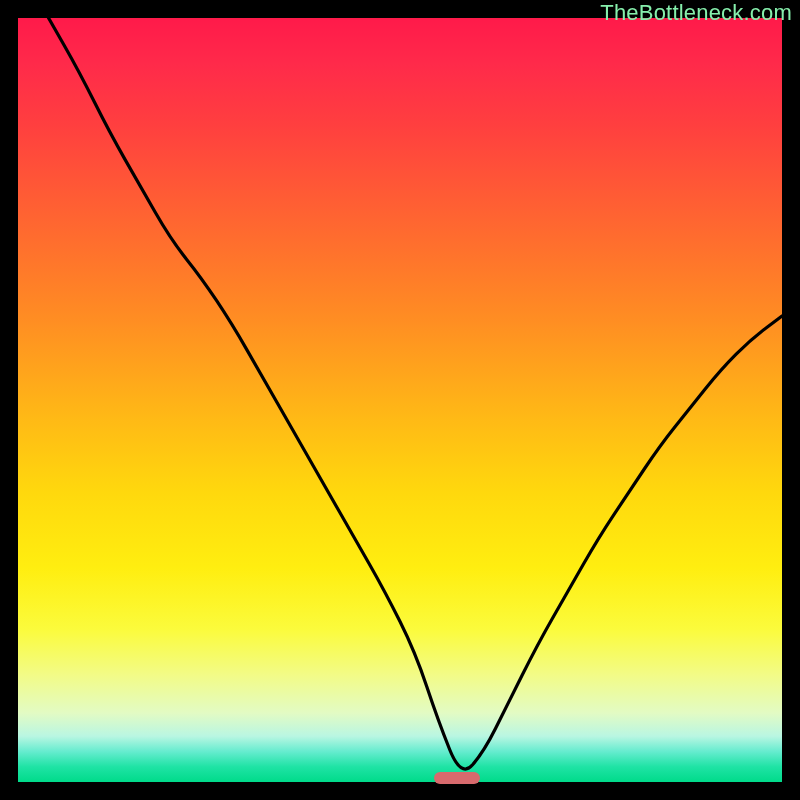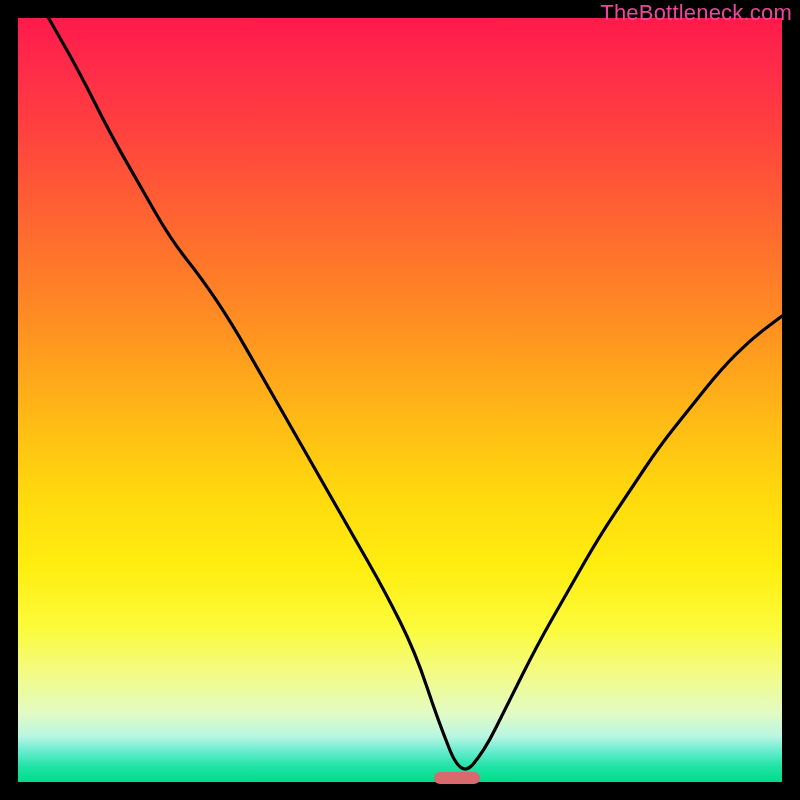--- a/index.html
+++ b/index.html
@@ -41,21 +41,21 @@
       #b9f6e2 94%,
       #66eccf 96%,
       #1fe3a5 98%,
       #00db8a 100%
     );
   }
   .watermark {
     position: absolute;
     top: 0px;
     right: 8px;
-    color: #ec4899;
+    color: #86efac;
     font-size: 22px;
     font-weight: 500;
     letter-spacing: 0.2px;
     user-select: none;
     margin-left: 44px;
   }
   svg.curve {
     position: absolute;
     left: 0;
     top: 0;

